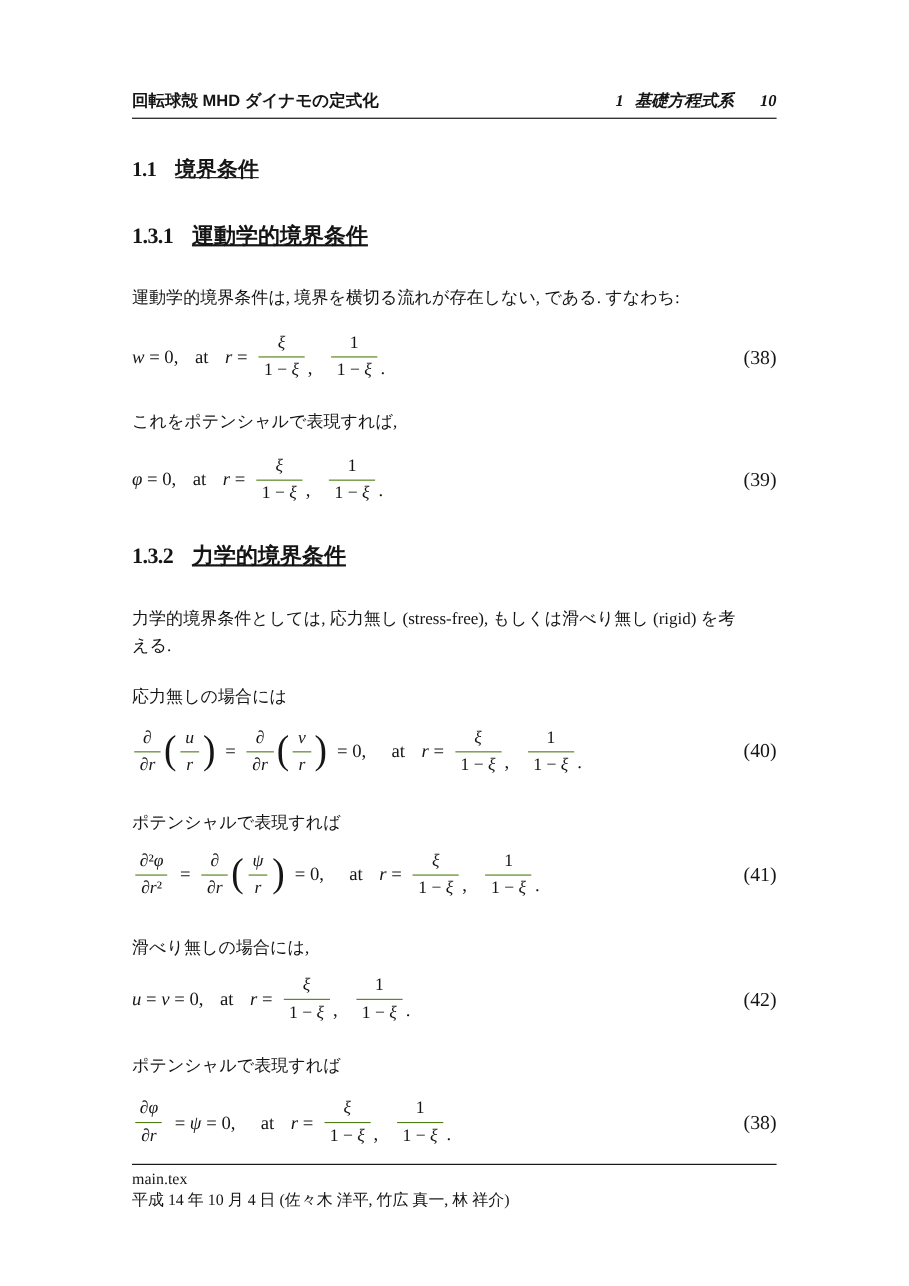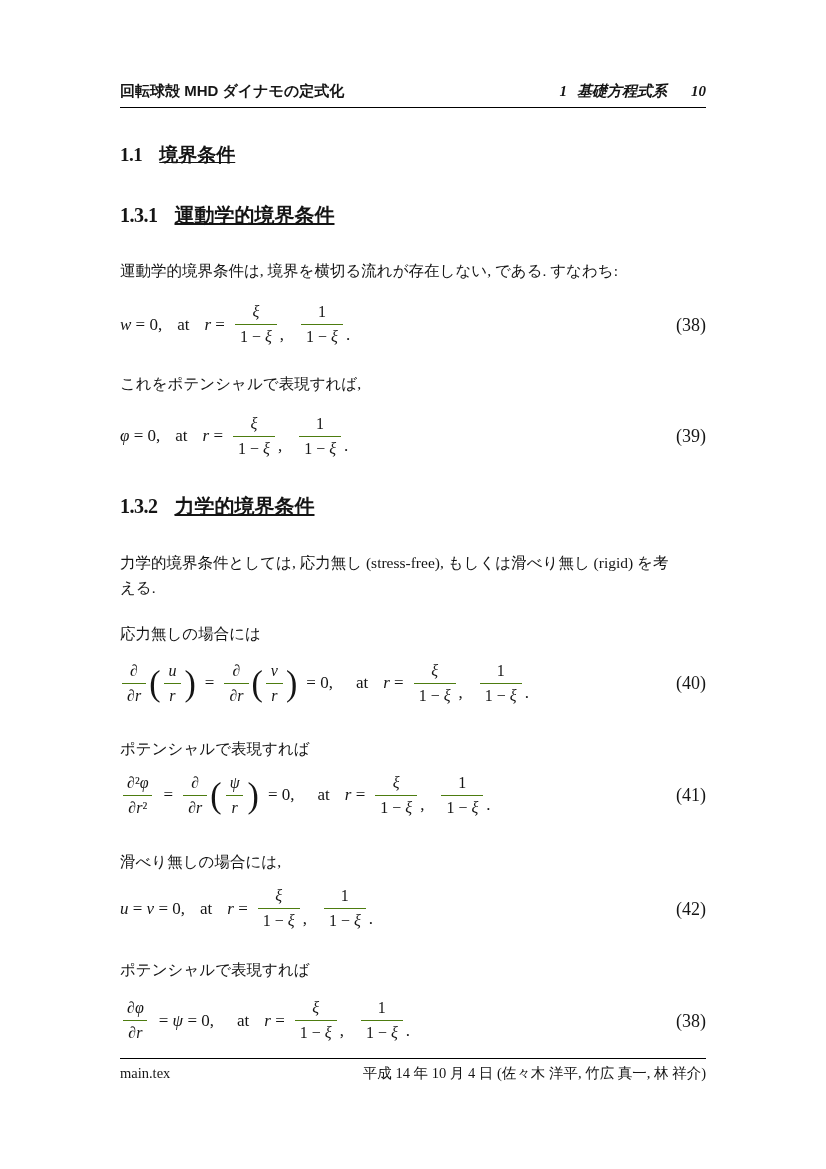--- a/index.html
+++ b/index.html
@@ -61,21 +61,21 @@
   #eq41 { margin-top:5px; }
   #para6 { margin-top:25px; }
   #eq42 { margin-top:5px; }
   #para7 { margin-top:19px; }
   #eq43 { margin-top:10px; }
   
   .page-footer {
     position:absolute; left:120px; right:120px; top:1058px;
     border-top:1px solid #000; padding-top:5px;
     display:flex; justify-content:space-between; align-items:baseline;
-    font-size:14.5px; white-space:nowrap;
+    font-size:14.5px; white-space:nowrap;flex-direction:column;
   }
 </style>
 </head>
 <body>
 
 <div class="page">
 
   <div class="running-head">
     <span class="head-left"><span>回転球殻</span> <span class="rm">MHD</span> <span>ダイナモの定式化</span></span>
     <span class="head-right"><span class="rm">1</span><span class="sec-title">基礎方程式系</span><span class="rm page-num">10</span></span>

